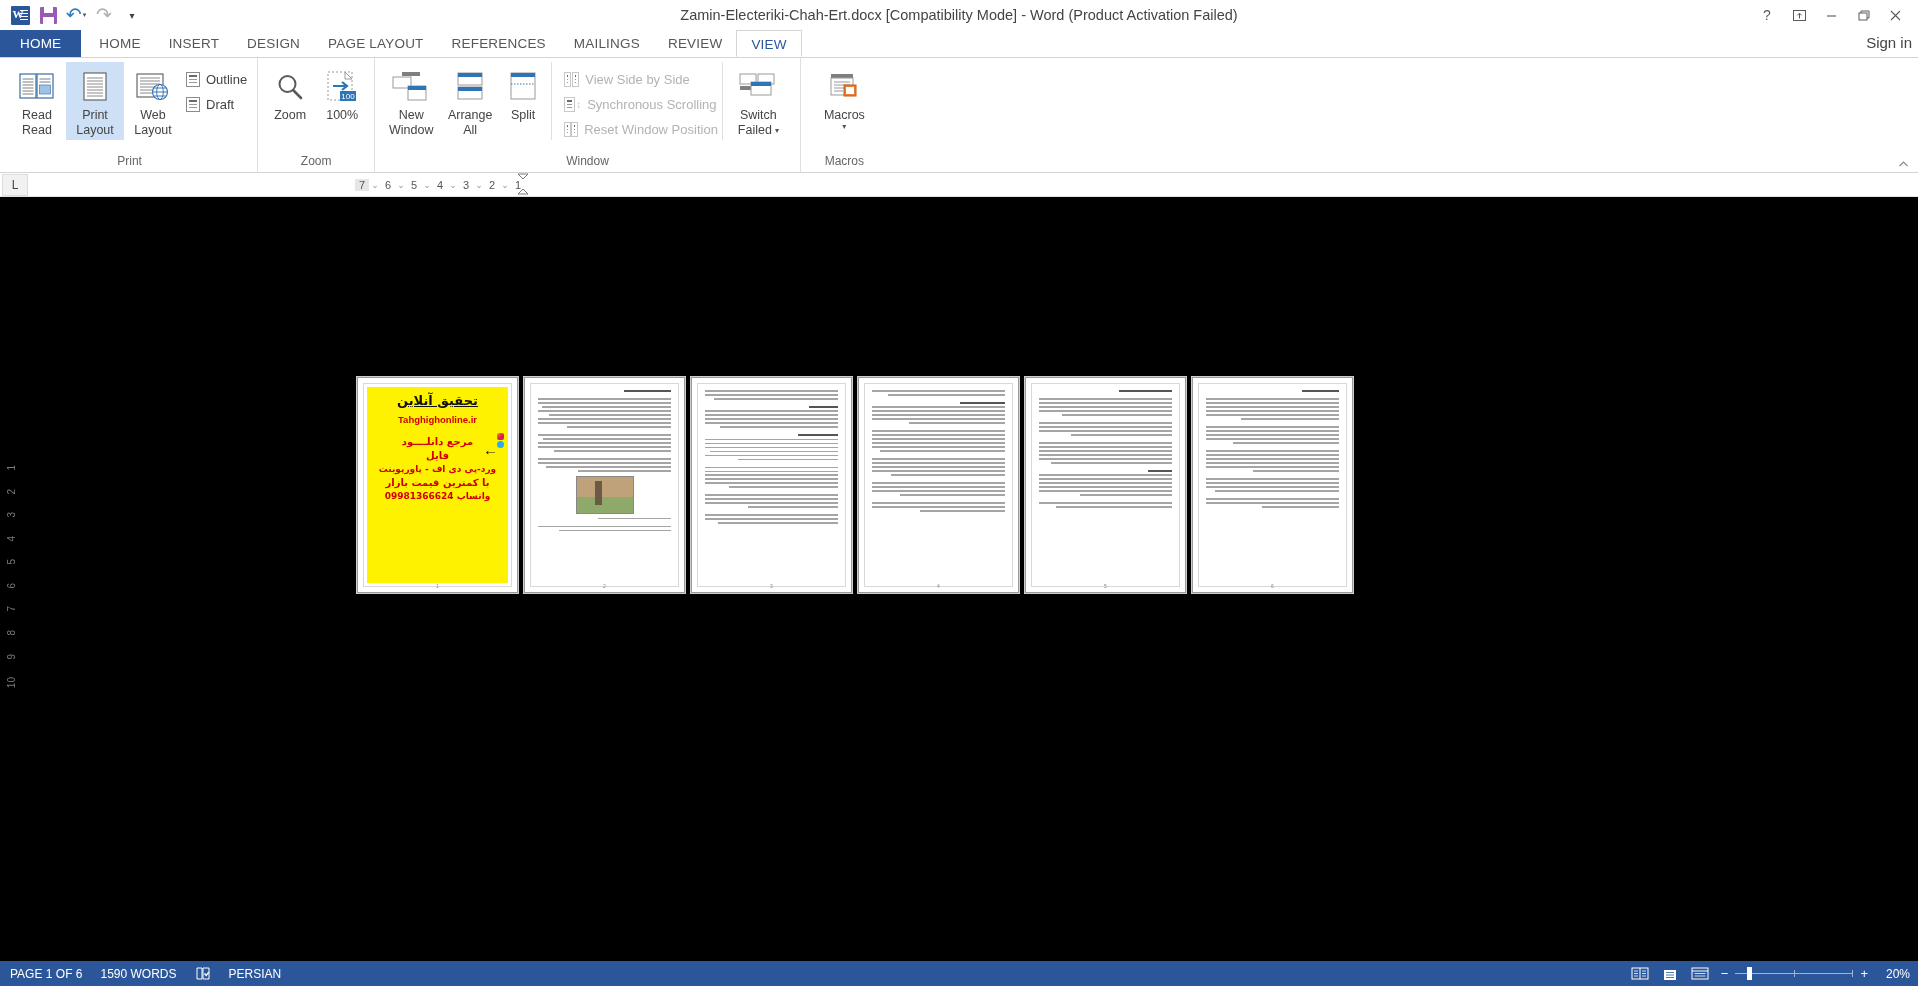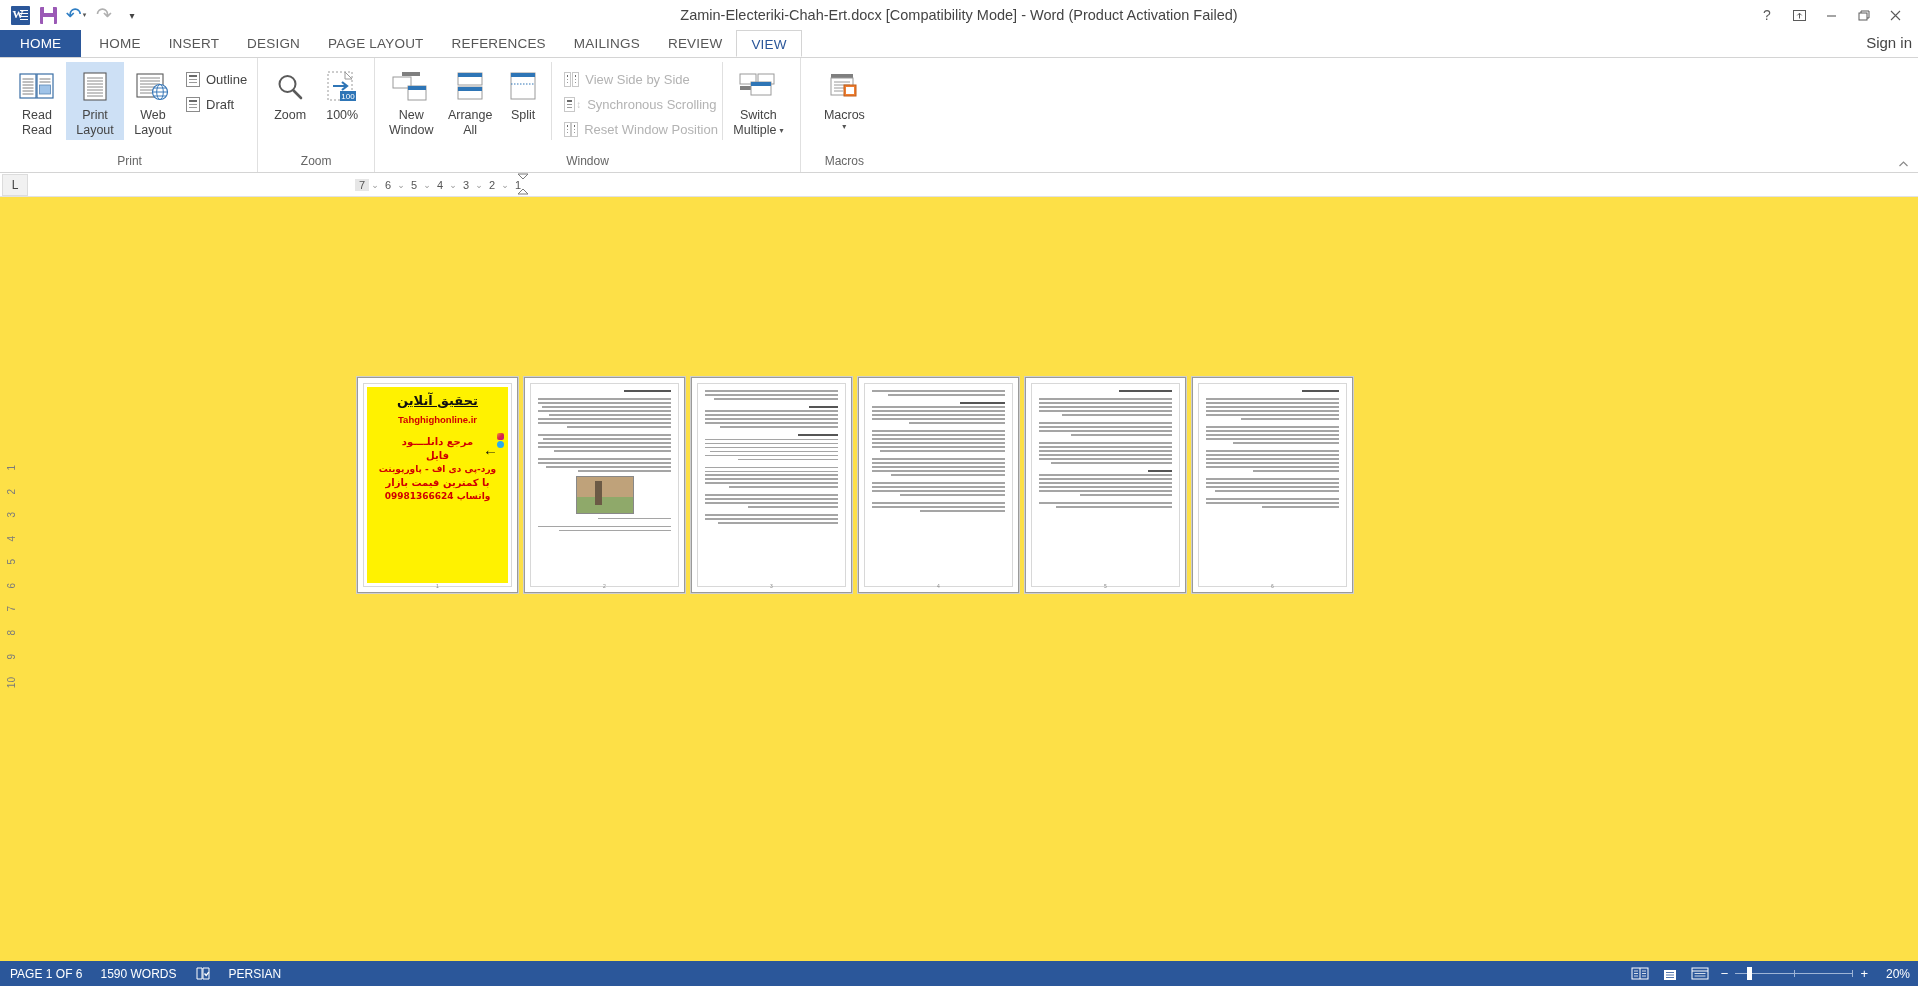--- a/index.html
+++ b/index.html
@@ -188,21 +188,21 @@
   .ruler .active-area { background: #e6e6e6; }
   .indent-marker {
     position: absolute; left: 516px; top: 0px;
     width: 14px; height: 22px;
   }
 
   
   .canvas {
     position: relative;
     height: 764px;
-    background: #fde047;
+    background: #000000;
     overflow: hidden;
   }
   .vruler {
     position: absolute; left: 0; top: 0; width: 22px; height: 100%;
     display: flex; flex-direction: column; align-items: center;
     padding-top: 268px; gap: 18px;
   }
   .vruler span {
     font-size: 10px; color: #7a7a7a;
     writing-mode: vertical-rl; transform: rotate(180deg);
@@ -524,21 +524,21 @@
           <svg width="42" height="32" viewBox="0 0 42 32">
             <rect x="3" y="3" width="16" height="10" fill="#fff" stroke="#9a9a9a" stroke-width="1"></rect>
             <rect x="21" y="3" width="16" height="10" fill="#fff" stroke="#9a9a9a" stroke-width="1"></rect>
             <rect x="3" y="15" width="16" height="4" fill="#7f7f7f"></rect>
             <rect x="14" y="11" width="20" height="13" fill="#fff" stroke="#9a9a9a" stroke-width="1"></rect>
             <rect x="14" y="11" width="20" height="4" fill="#2e75b6"></rect>
           </svg>
         </div>
         <span>Switch</span>
         <span style="display:flex;align-items:center;gap:3px;">
-          <span>Multiple</span>
+          <span>Failed</span>
           <span class="caret-sm">▾</span>
         </span>
       </div>
     </div>
     <div class="rgroup-label">Window</div>
   </div>
 
   <div class="rgroup" style="width:88px;">
     <div class="rgroup-body" style="justify-content:center;">
       <div class="bigbtn" style="width:64px;">

